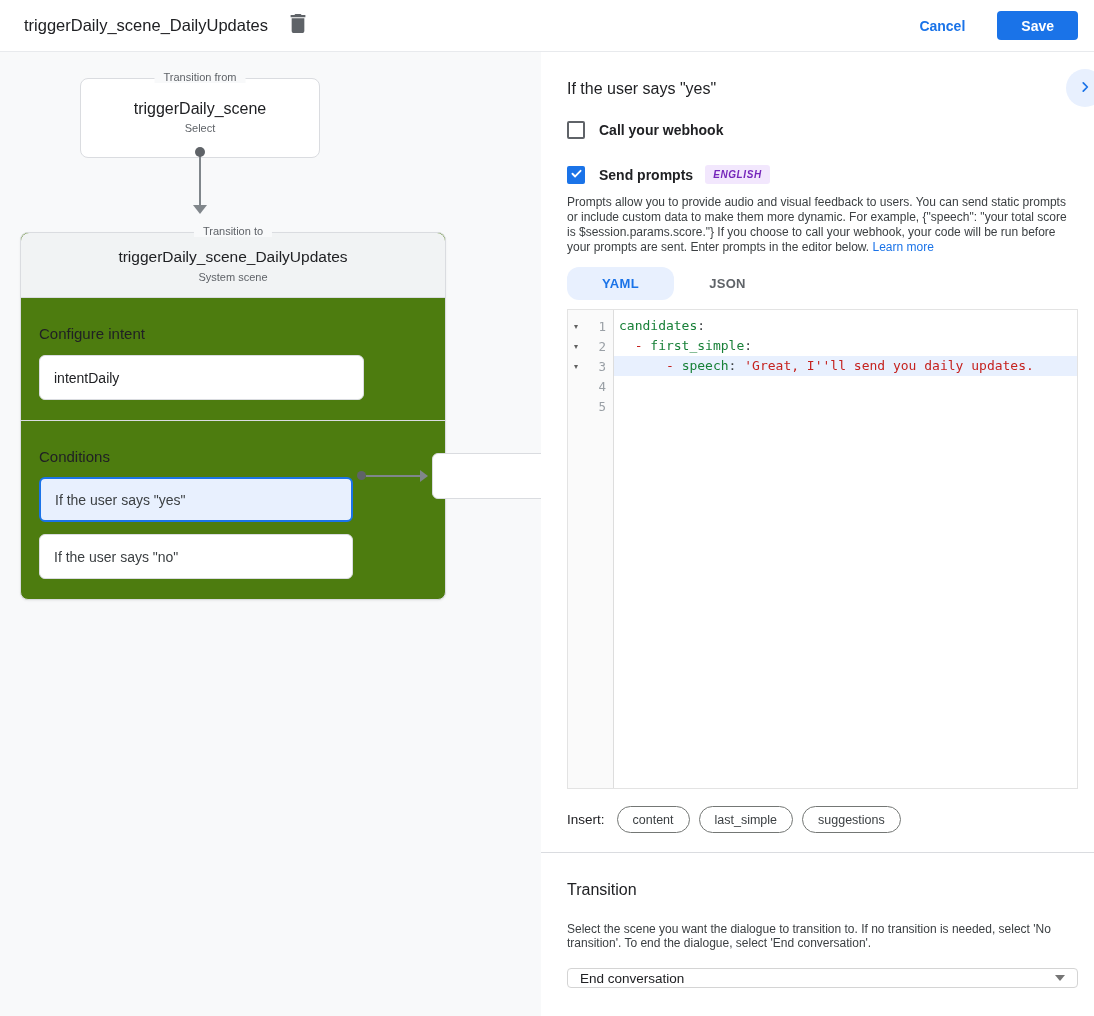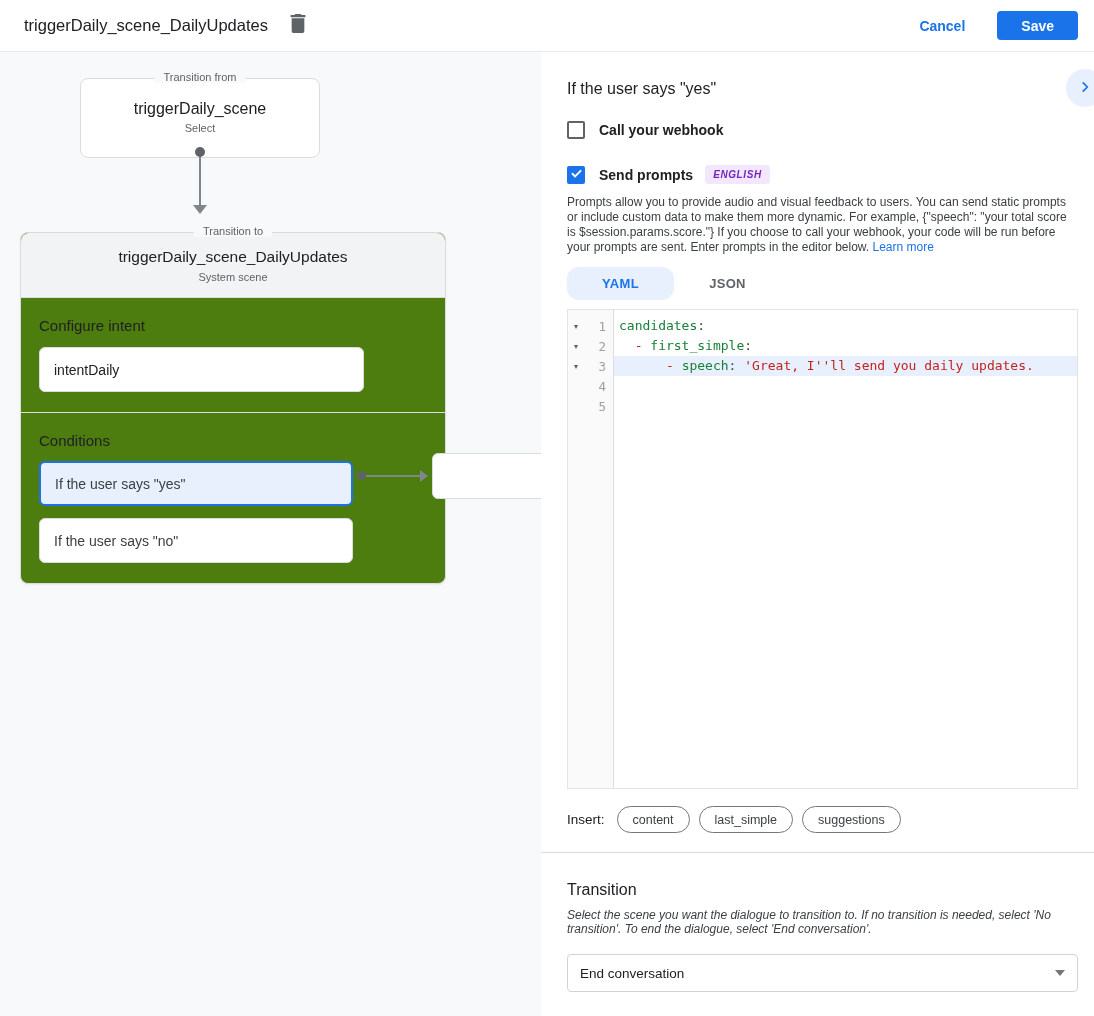--- a/index.html
+++ b/index.html
@@ -25,21 +25,21 @@
 
   .dot { position:absolute; border-radius:50%; background:#5f6368; }
   .dot-a { left:195px; top:95px; width:10px; height:10px; }
   .vline { position:absolute; left:199px; top:100px; width:2px; height:54px; background:#80868b; }
   .vhead { position:absolute; left:193px; top:153px; width:0; height:0; border-left:7px solid transparent; border-right:7px solid transparent; border-top:9px solid #80868b; }
 
   .to-card { position:absolute; left:20px; top:180px; width:426px; background:#4d7c0f; border:1px solid #dadce0; border-radius:8px; box-shadow:0 1px 2px rgba(60,64,67,.08); }
   .to-card-header { background:#f1f3f4; border-bottom:1px solid #dadce0; border-radius:8px 8px 0 0; text-align:center; padding:15px 10px 14px; }
   .to-card-header .nb-title { font-size:15.5px; color:#202124; }
   .to-card-header .nb-sub { margin-top:5px; font-size:11px; color:#5f6368; }
-  .card-section { padding:19px 18px 20px; }
+  .card-section { padding:27px 18px 20px; }
   .card-section + .card-section { border-top:1px solid #dadce0; }
   .section-label { font-size:15px; color:#202124; }
   .intent-box { margin-top:13px; width:325px; height:45px; border:1px solid #dadce0; border-radius:6px; background:#fff; display:flex; align-items:center; padding:0 14px; font-size:14px; color:#202124; cursor:pointer; }
   .cond-box { margin-top:12px; width:314px; height:45px; border:1px solid #dadce0; border-radius:6px; background:#fff; display:flex; align-items:center; padding:0 14px; font-size:14px; color:#3c4043; cursor:pointer; }
   .cond-box.selected { border:2px solid #1a73e8; background:#e8f0fe; }
   .cond-box:first-of-type { margin-top:16px; }
 
   .dot-b { left:357px; top:419px; width:9px; height:9px; }
   .hline { position:absolute; left:366px; top:423px; width:54px; height:2px; background:#80868b; }
   .hhead { position:absolute; left:420px; top:418px; width:0; height:0; border-top:6px solid transparent; border-bottom:6px solid transparent; border-left:8px solid #80868b; }
@@ -79,22 +79,22 @@
   .tk-str { color:#c5221f; }
   .tk-p { color:#3c4043; }
 
   .insert-row { margin-top:17px; display:flex; align-items:center; }
   .insert-label { font-size:13.5px; color:#202124; margin-right:12px; }
   .chip { height:27px; display:inline-flex; align-items:center; padding:0 15px; border:1px solid #747775; border-radius:14px; font-size:12.5px; color:#3c4043; background:#fff; margin-right:9px; cursor:pointer; }
 
   .divider { margin-top:19px; height:1px; background:#dadce0; }
 
   .transition-title { margin-top:28px; font-size:16px; color:#202124; }
-  .transition-desc { margin-top:10px; max-width:505px; font-size:12px; line-height:13.5px; color:#3c4043;font-style:italic; }
-  .dropdown { margin-top:18px; width:511px; height:38px; border:1px solid #d4d4d4; border-radius:4px; display:flex; align-items:center; padding:0 12px; font-size:13.5px; color:#202124; cursor:pointer; background:#fff; }
+  .transition-desc { margin-top:24px; max-width:505px; font-size:12px; line-height:13.5px; color:#3c4043; }
+  .dropdown { margin-top:18px; width:511px; height:20px; border:1px solid #d4d4d4; border-radius:4px; display:flex; align-items:center; padding:0 12px; font-size:13.5px; color:#202124; cursor:pointer; background:#fff; }
   .dropdown-value { flex:1; }
   .caret { width:0; height:0; border-left:5px solid transparent; border-right:5px solid transparent; border-top:6px solid #757575; }
 </style>
 </head>
 <body>
 
 <div class="topbar">
   <div class="topbar-title">triggerDaily_scene_DailyUpdates</div>
   <div class="trash-btn">
     <span>

